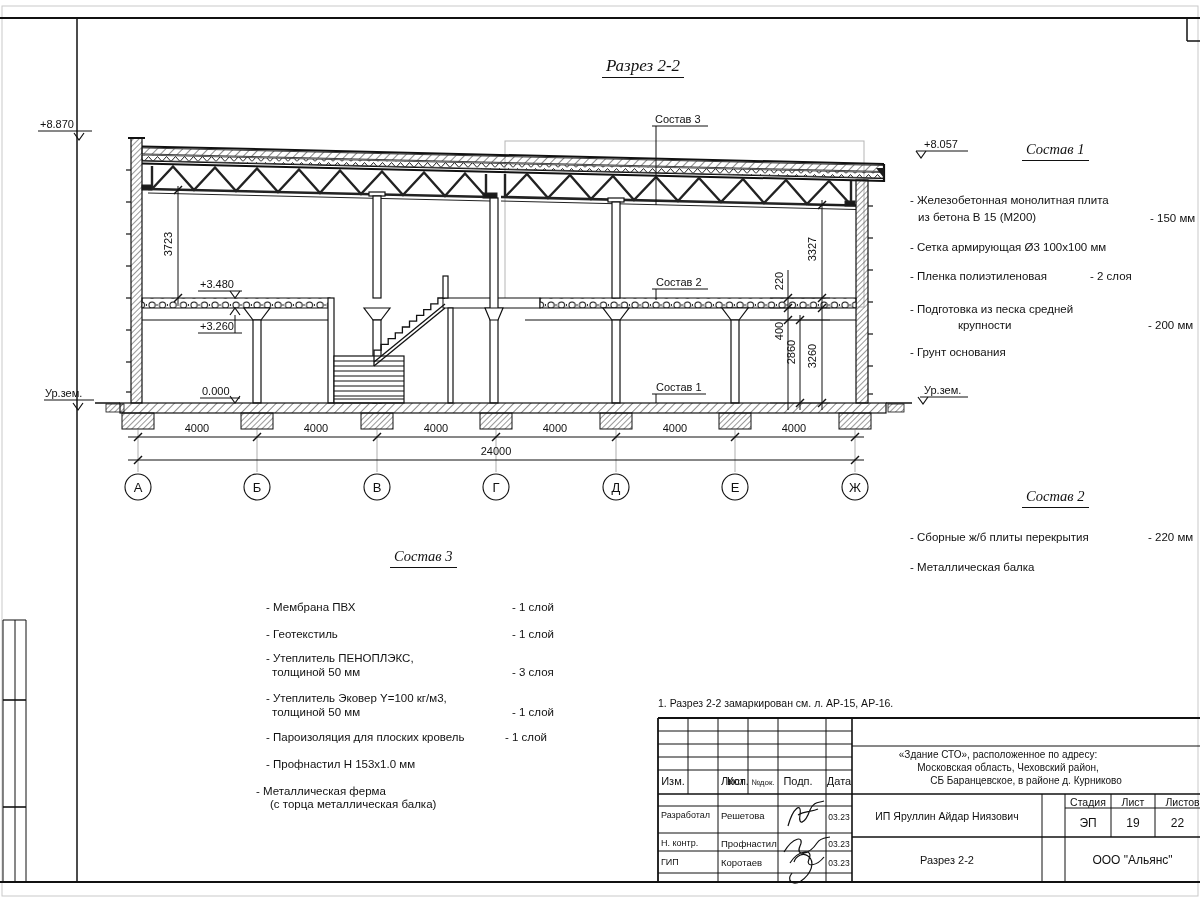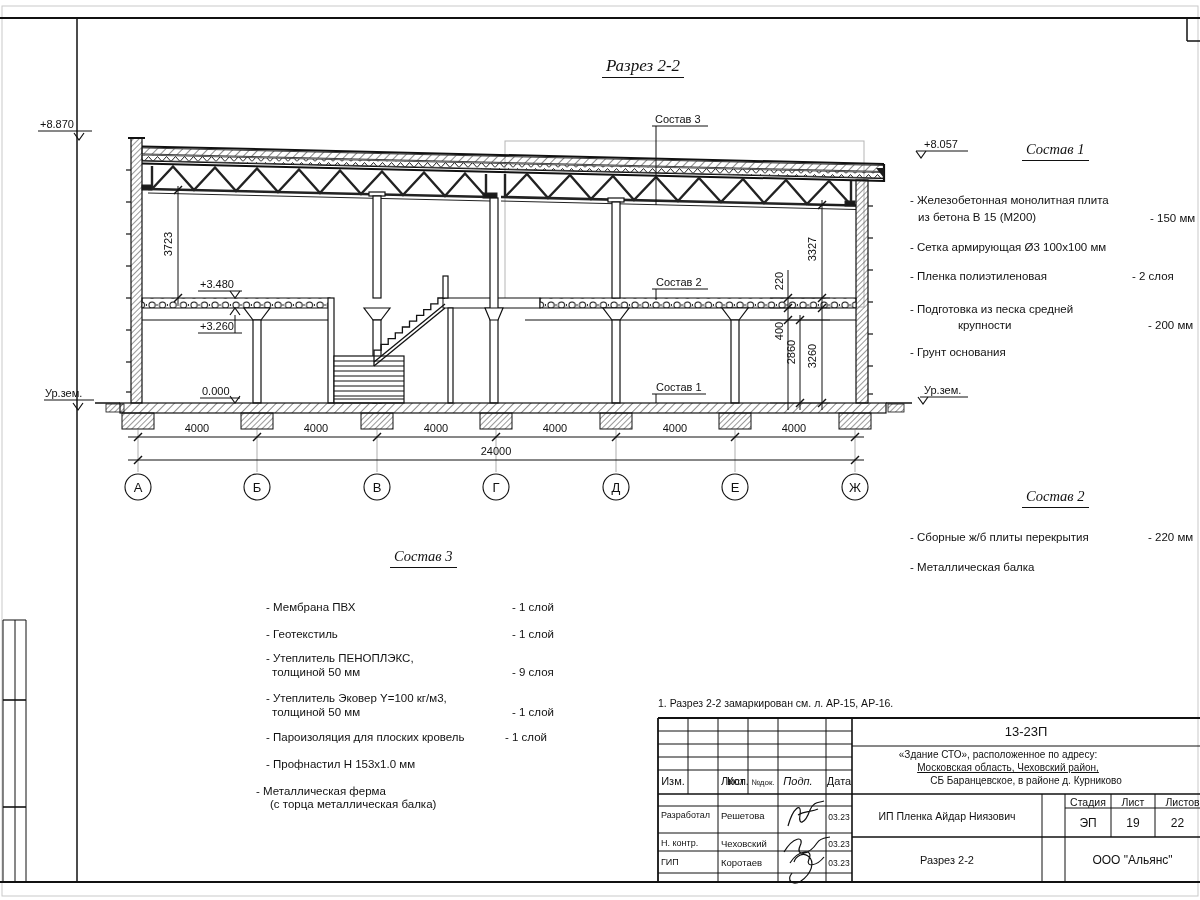--- a/index.html
+++ b/index.html
@@ -341,73 +341,72 @@
 </svg>
 
 <div class="drawing-title"><span>Разрез 2-2</span></div>
 
 <div class="sostav-h" style="left:1022px;top:141px;">Состав 1</div>
 <div class="li" style="left:910px;top:194px;">- Железобетонная  монолитная плита</div>
 <div class="li" style="left:918px;top:211px;">из бетона В 15 (М200)</div>
 <div class="li" style="left:1150px;top:212px;">- 150 мм</div>
 <div class="li" style="left:910px;top:241px;">- Сетка армирующая Ø3 100х100 мм</div>
 <div class="li" style="left:910px;top:270px;">- Пленка полиэтиленовая</div>
-<div class="li" style="left:1132px;top:270px;">- 2 слоя</div>
+<div class="li" style="left:1090px;top:270px;">- 2 слоя</div>
 <div class="li" style="left:910px;top:303px;">- Подготовка из песка средней</div>
 <div class="li" style="left:918px;top:319px;padding-left:40px;">крупности</div>
 <div class="li" style="left:1148px;top:319px;">- 200 мм</div>
 <div class="li" style="left:910px;top:346px;">- Грунт основания</div>
 
 <div class="sostav-h" style="left:1022px;top:488px;">Состав 2</div>
 <div class="li" style="left:910px;top:531px;">- Сборные ж/б плиты перекрытия</div>
 <div class="li" style="left:1148px;top:531px;">- 220 мм</div>
 <div class="li" style="left:910px;top:561px;">- Металлическая  балка</div>
 
 <div class="sostav-h" style="left:390px;top:548px;">Состав 3</div>
 <div class="li" style="left:266px;top:601px;">- Мембрана ПВХ</div>
 <div class="li" style="left:512px;top:601px;">- 1 слой</div>
 <div class="li" style="left:266px;top:628px;">- Геотекстиль</div>
 <div class="li" style="left:512px;top:628px;">- 1 слой</div>
 <div class="li" style="left:266px;top:652px;">- Утеплитель ПЕНОПЛЭКС,</div>
 <div class="li" style="left:272px;top:666px;">толщиной 50 мм</div>
-<div class="li" style="left:512px;top:666px;">- 9 слоя</div>
+<div class="li" style="left:512px;top:666px;">- 3 слоя</div>
 <div class="li" style="left:266px;top:692px;">- Утеплитель Эковер Y=100 кг/м3,</div>
 <div class="li" style="left:272px;top:706px;">толщиной 50 мм</div>
 <div class="li" style="left:512px;top:706px;">- 1 слой</div>
 <div class="li" style="left:266px;top:731px;">- Пароизоляция для плоских кровель</div>
 <div class="li" style="left:505px;top:731px;">- 1 слой</div>
 <div class="li" style="left:266px;top:758px;">- Профнастил Н 153х1.0 мм</div>
 <div class="li" style="left:256px;top:785px;text-align:center;">- Металлическая ферма</div>
 <div class="li" style="left:270px;top:798px;">(с торца металлическая балка)</div>
 
 <div class="note" style="left:658px;top:697px;">1. Разрез 2-2 замаркирован см. л. АР-15, АР-16.</div>
 
-<div class="tbt ctr" style="left:852px;top:724px;width:348px;font-size:13px;">13-23П</div>
 <div class="tbt ctr" style="left:852px;top:749px;width:292px;font-size:10px;">«Здание СТО», расположенное по адресу:</div>
-<div class="tbt ctr" style="left:852px;top:762px;width:312px;font-size:10px;text-decoration:underline;">Московская область, Чеховский район,</div>
+<div class="tbt ctr" style="left:852px;top:762px;width:312px;font-size:10px;">Московская область, Чеховский район,</div>
 <div class="tbt ctr" style="left:852px;top:775px;width:348px;font-size:10px;">СБ Баранцевское, в районе д. Курниково</div>
 
 <div class="tbt ctr" style="left:658px;top:775px;width:30px;font-size:11px;">Изм.</div>
 <div class="tbt ctr" style="left:688px;top:775px;width:30px;font-size:11px;margin-left:35px;">Кол.</div>
 <div class="tbt ctr" style="left:718px;top:775px;width:30px;font-size:11px;">Лист</div>
 <div class="tbt ctr" style="left:748px;top:778px;width:30px;font-size:8px;">№док.</div>
-<div class="tbt ctr" style="left:778px;top:775px;width:40px;font-size:11px;font-style:italic;">Подп.</div>
+<div class="tbt ctr" style="left:778px;top:775px;width:40px;font-size:11px;">Подп.</div>
 <div class="tbt ctr" style="left:826px;top:775px;width:26px;font-size:11px;">Дата</div>
 
 <div class="tbt" style="left:661px;top:810px;">Разработал</div>
 <div class="tbt" style="left:721px;top:810px;font-size:9.5px;">Решетова</div>
 <div class="tbt ctr" style="left:826px;top:812px;width:26px;font-size:8.5px;">03.23</div>
 <div class="tbt" style="left:661px;top:838px;">Н. контр.</div>
-<div class="tbt" style="left:721px;top:838px;font-size:9.5px;">Чеховский</div>
+<div class="tbt" style="left:721px;top:838px;font-size:9.5px;">Профнастил</div>
 <div class="tbt ctr" style="left:826px;top:839px;width:26px;font-size:8.5px;">03.23</div>
 <div class="tbt" style="left:661px;top:857px;">ГИП</div>
 <div class="tbt" style="left:721px;top:857px;font-size:9.5px;">Коротаев</div>
 <div class="tbt ctr" style="left:826px;top:858px;width:26px;font-size:8.5px;">03.23</div>
 
-<div class="tbt ctr" style="left:852px;top:810px;width:190px;font-size:10.5px;">ИП Пленка Айдар Ниязович</div>
+<div class="tbt ctr" style="left:852px;top:810px;width:190px;font-size:10.5px;">ИП Яруллин Айдар Ниязович</div>
 <div class="tbt ctr" style="left:1065px;top:796px;width:46px;font-size:10.5px;">Стадия</div>
 <div class="tbt ctr" style="left:1111px;top:796px;width:44px;font-size:10.5px;">Лист</div>
 <div class="tbt ctr" style="left:1155px;top:796px;width:55px;font-size:10.5px;">Листов</div>
 <div class="tbt ctr" style="left:1065px;top:816px;width:46px;font-size:12px;">ЭП</div>
 <div class="tbt ctr" style="left:1111px;top:816px;width:44px;font-size:12px;">19</div>
 <div class="tbt ctr" style="left:1155px;top:816px;width:45px;font-size:12px;">22</div>
 <div class="tbt ctr" style="left:852px;top:854px;width:190px;font-size:11px;">Разрез 2-2</div>
 <div class="tbt ctr" style="left:1065px;top:853px;width:135px;font-size:12px;">ООО "Альянс"</div>
 
 </div>

